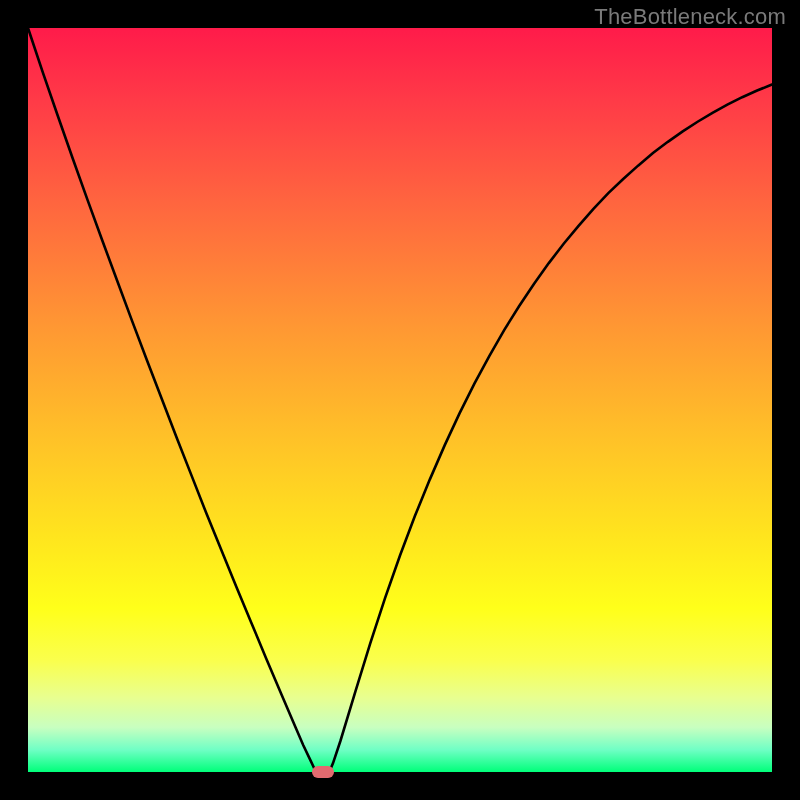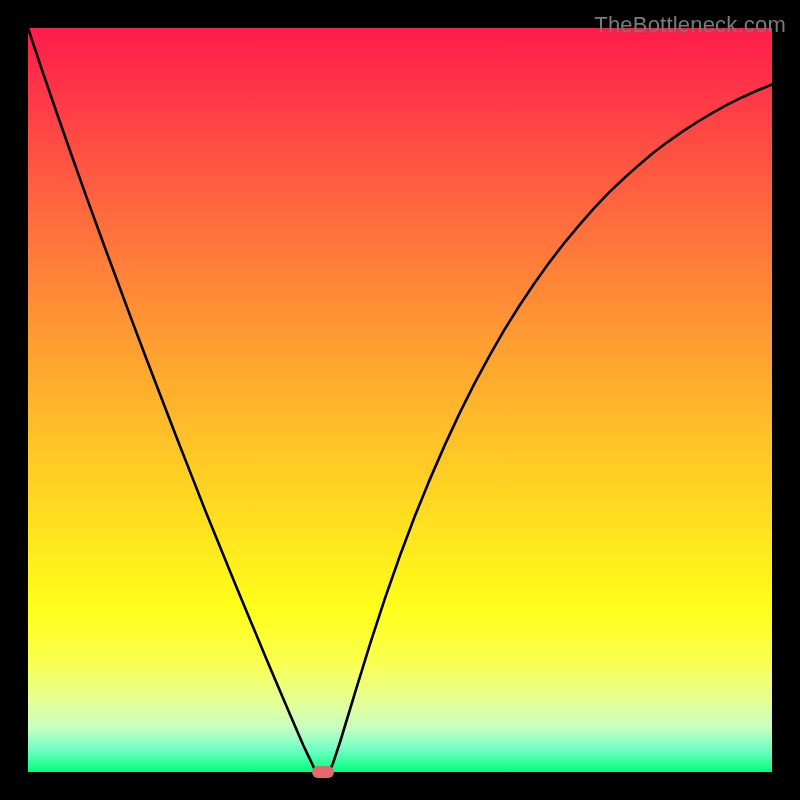--- a/index.html
+++ b/index.html
@@ -27,21 +27,21 @@
       #ffff1a 78%,
       #faff4d 85%,
       #e8ff90 90%,
       #c8ffc0 94%,
       #70ffc5 97%,
       #00ff7a 100%
     );
   }
   .watermark {
     position: absolute;
-    top: 12px;
+    top: 4px;
     right: 14px;
     color: #7a7a7a;
     font-size: 22px;
     letter-spacing: 0.2px;
     font-weight: 400;
   }
   svg.curve {
     position: absolute;
     left: 0;
     top: 0;

